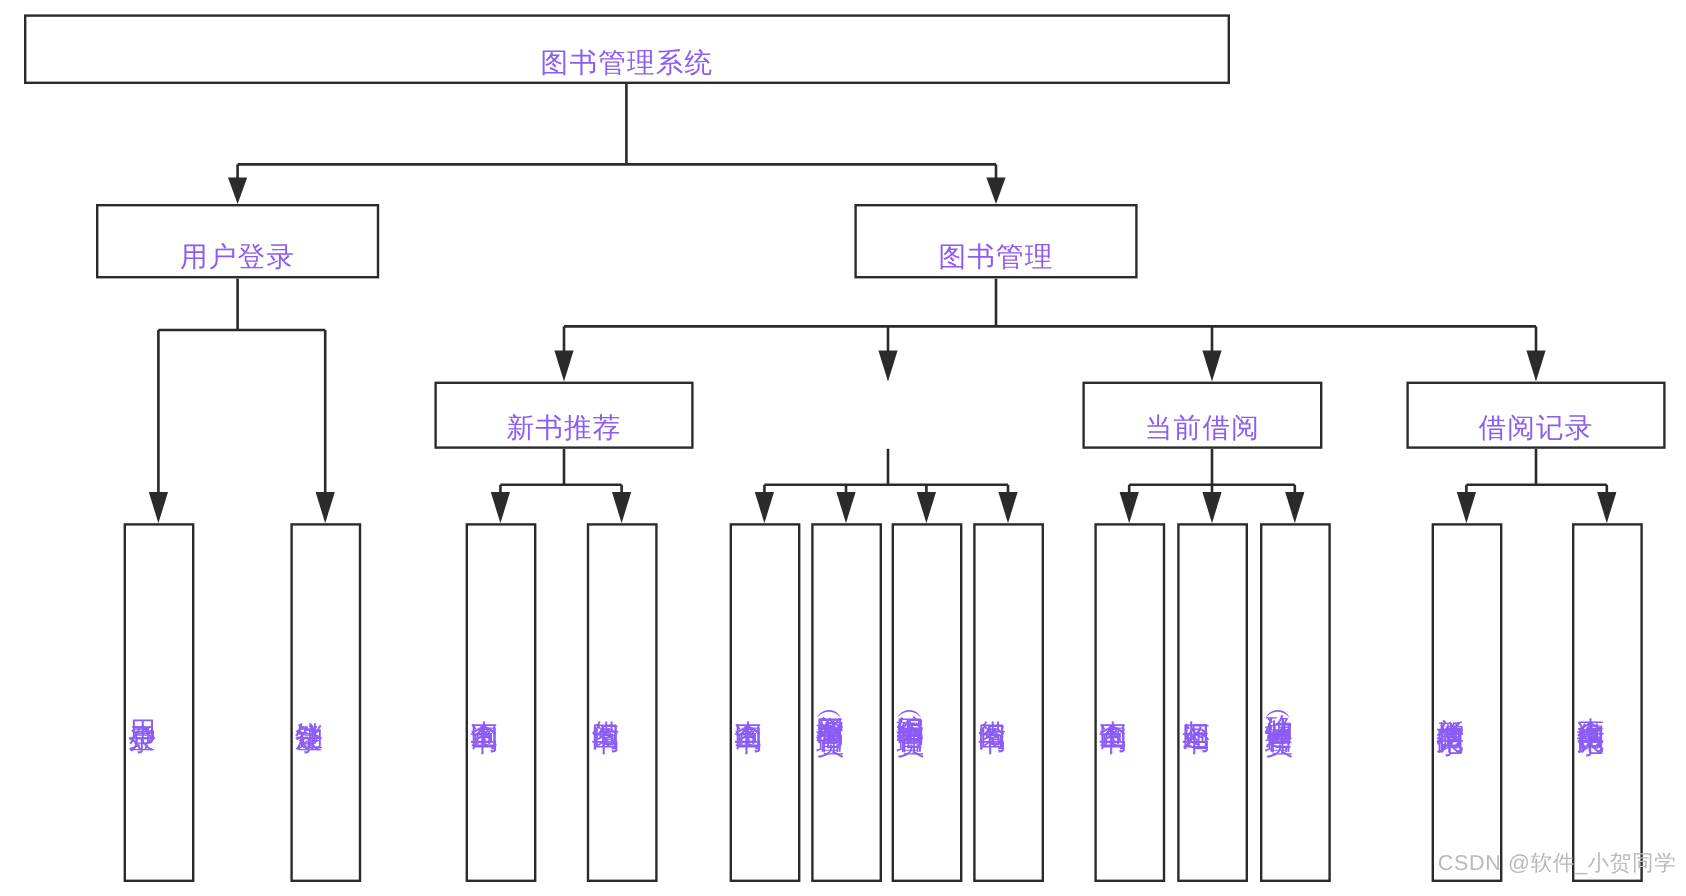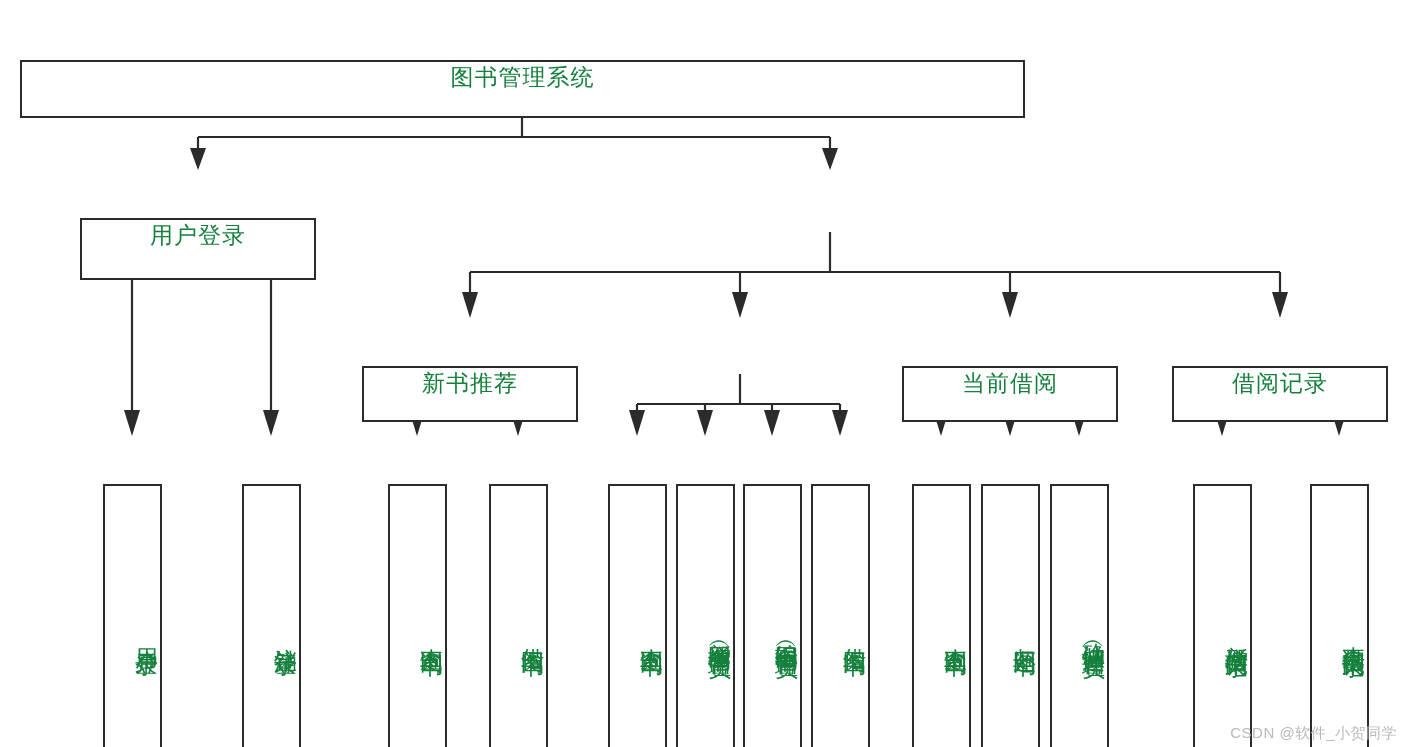--- a/index.html
+++ b/index.html
@@ -16,24 +16,23 @@
     height: 747px;
     background: #ffffff;
     overflow: hidden;
   }
   .node {
     position: absolute;
     box-sizing: border-box;
     background: #ffffff;
     border: 2px solid #2b2b2b;
     display: flex;
-    align-items: flex-start;
+    align-items: flex-end;
     justify-content: center;
-    color: #15803d;
-    margin-top: 48px;
+    color: #8b5cf6;
   }
   .node.horiz {
     font-size: 23px;
     letter-spacing: 1px;
   }
   .node.vert {
     writing-mode: vertical-rl;
     text-orientation: upright;
     font-size: 23px;
     line-height: 1.18;
@@ -59,22 +58,22 @@
     stroke: #2b2b2b;
     stroke-width: 2.2;
     fill: none;
   }
   .arrow-head {
     fill: #2b2b2b;
   }
   .watermark {
     position: absolute;
     right: 8px;
-    bottom: 4px;
-    font-size: 15px;
+    bottom: 16px;
+    font-size: 18px;
     color: #b9b9b9;
     letter-spacing: 0.5px;
     white-space: nowrap;
   }
 </style>
 </head>
 <body>
 
 <div id="canvas">
 
@@ -143,25 +142,28 @@
     <polygon class="arrow-head" points="1331,410 1347,410 1339,436"></polygon>
   </svg>
 
   <div class="node horiz" style="left:20px; top:12px; width:1005px; height:58px;">
     <span>图书管理系统</span>
   </div>
 
   <div class="node horiz" style="left:80px; top:170px; width:236px; height:62px;">
     <span>用户登录</span>
   </div>
+  <div class="node horiz" style="left:712px; top:170px; width:236px; height:62px;">
+    <span>图书管理</span>
+  </div>
 
   <div class="node horiz" style="left:362px; top:318px; width:216px; height:56px;font-family:Liberation Mono, monospace;">
     <span>新书推荐</span>
   </div>
-  <div class="node horiz" style="left:902px; top:318px; width:216px; height:56px;">
+  <div class="node horiz" style="left:902px; top:318px; width:200px; height:56px;">
     <span>当前借阅</span>
   </div>
   <div class="node horiz" style="left:1172px; top:318px; width:216px; height:56px;">
     <span>借阅记录</span>
   </div>
 
   <div class="node vert" style="left:103px; top:436px; width:59px; height:299px;">
     <span class="vtext">用户登录</span>
   </div>
   <div class="node vert" style="left:242px; top:436px; width:59px; height:299px;">

